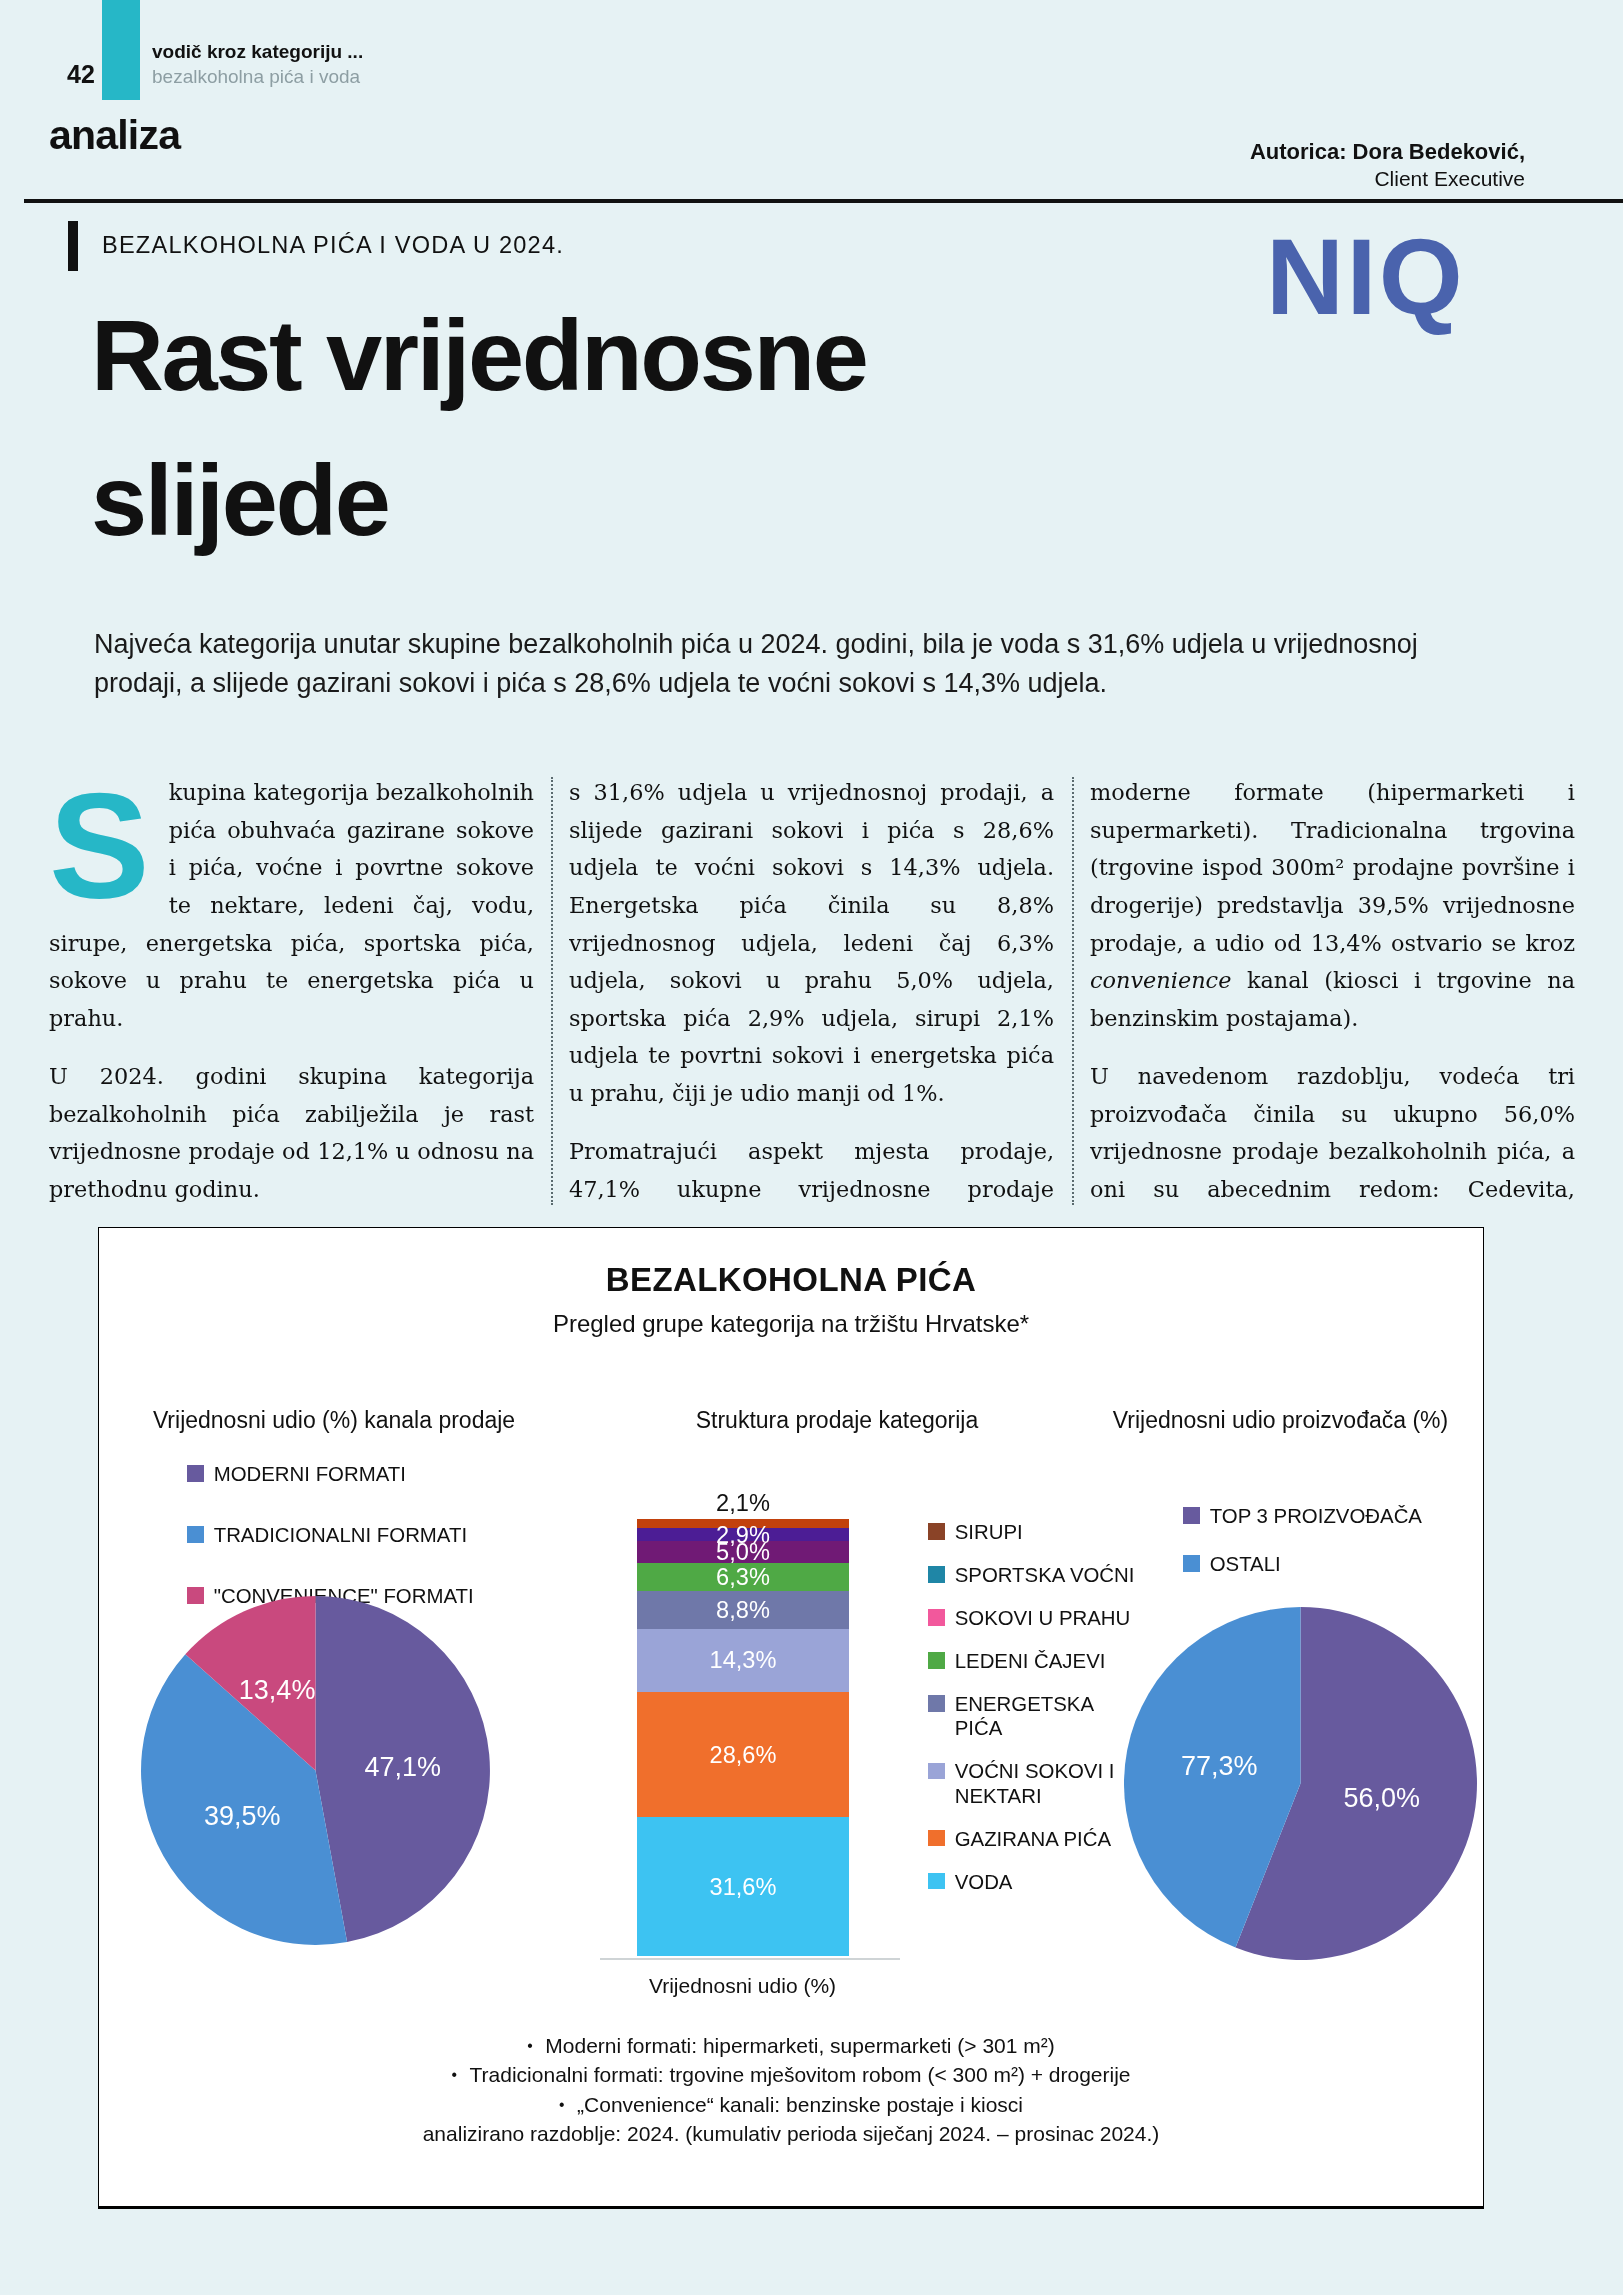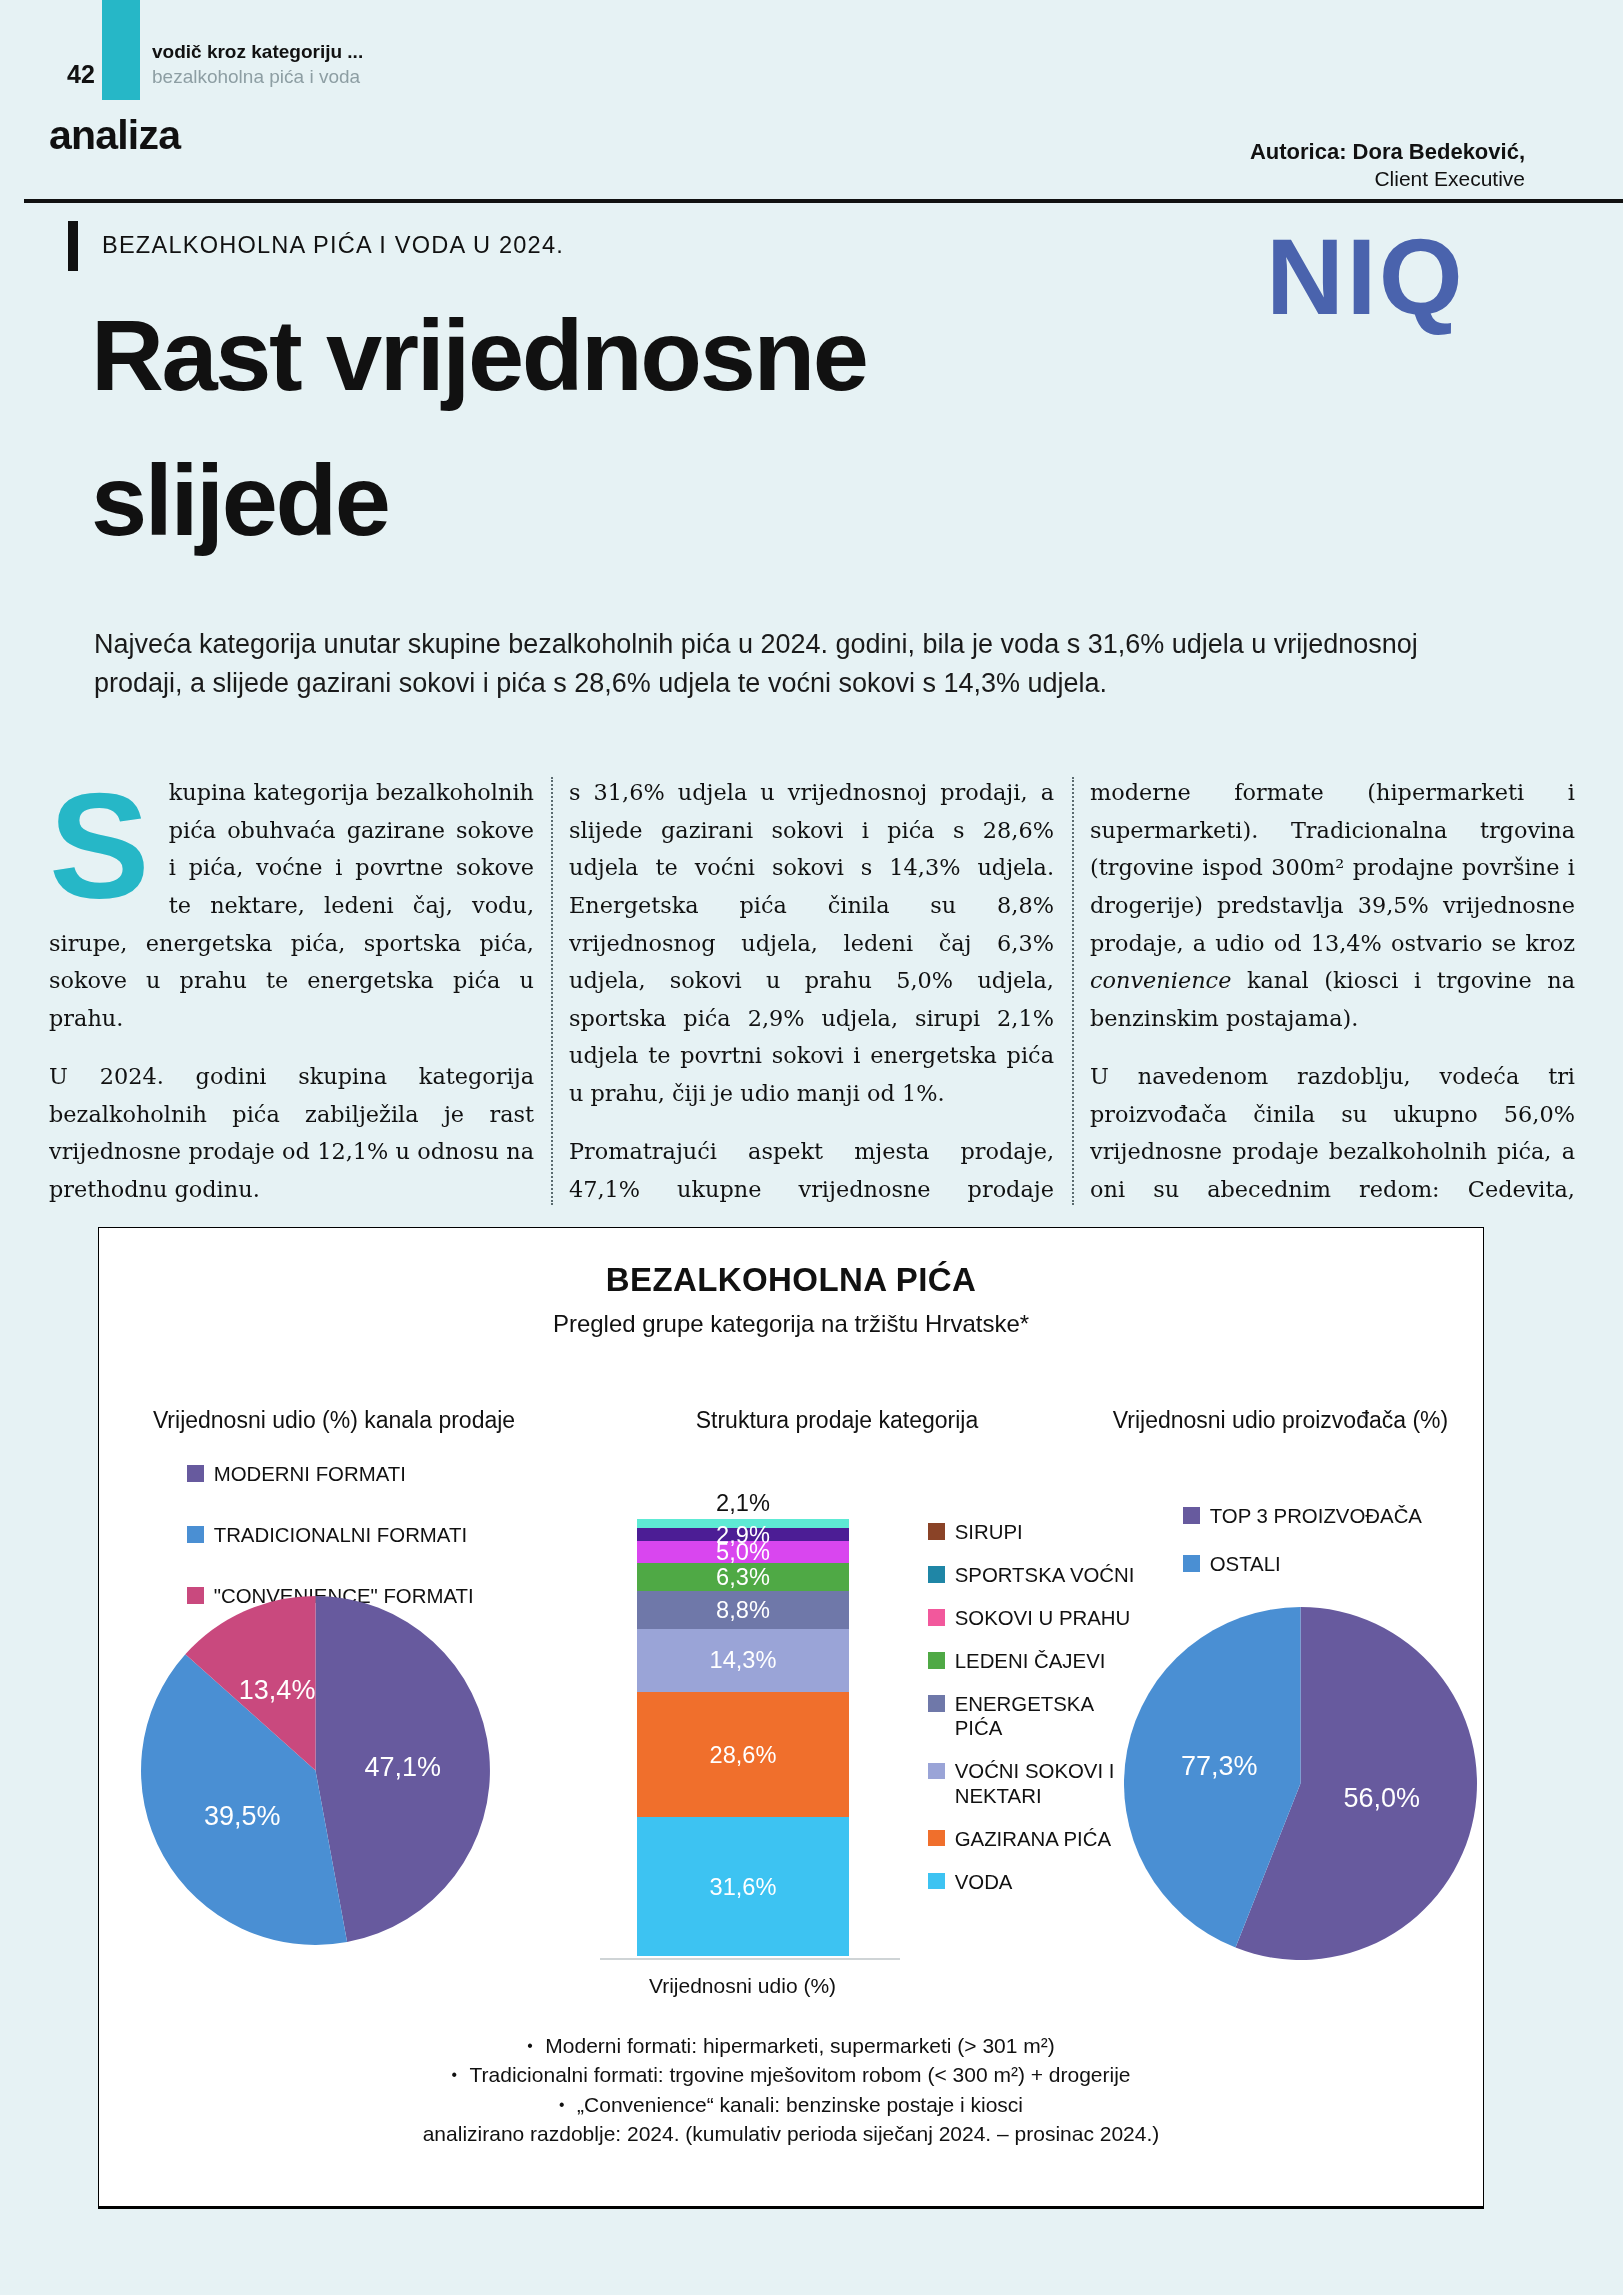--- a/index.html
+++ b/index.html
@@ -153,27 +153,27 @@
           <path d="M100,100 L100.00,0.00 A100,100 0 0 1 118.12,198.34 Z" fill="#675a9e"></path>
           <path d="M100,100 L118.12,198.34 A100,100 0 0 1 25.41,33.40 Z" fill="#4a8fd3"></path>
           <path d="M100,100 L25.41,33.40 A100,100 0 0 1 100.00,0.00 Z" fill="#c9497e"></path>
         </svg>
         <span class="pie-label pl-0">47,1%</span>
         <span class="pie-label pl-1">39,5%</span>
         <span class="pie-label pl-2">13,4%</span>
       </div>
 
     <div class="stack-bar">
-        <div class="bar-seg" style="flex-grow: 2.1; background: #5eead4;">
+        <div class="bar-seg" style="flex-grow: 2.1; background: #c2410c;">
           <span class="bar-label above">2,1%</span>
         </div>
         <div class="bar-seg" style="flex-grow: 2.9; background: #4c1d95;">
           <span class="bar-label">2,9%</span>
         </div>
-        <div class="bar-seg" style="flex-grow: 5; background: #d946ef; text-decoration: underline;">
+        <div class="bar-seg" style="flex-grow: 5; background: #701a75; text-decoration: underline;">
           <span class="bar-label">5,0%</span>
         </div>
         <div class="bar-seg" style="flex-grow: 6.3; background: rgb(79, 169, 69);">
           <span class="bar-label">6,3%</span>
         </div>
         <div class="bar-seg" style="flex-grow: 8.8; background: rgb(111, 120, 169);">
           <span class="bar-label">8,8%</span>
         </div>
         <div class="bar-seg" style="flex-grow: 14.3; background: rgb(154, 164, 215);">
           <span class="bar-label">14,3%</span>

